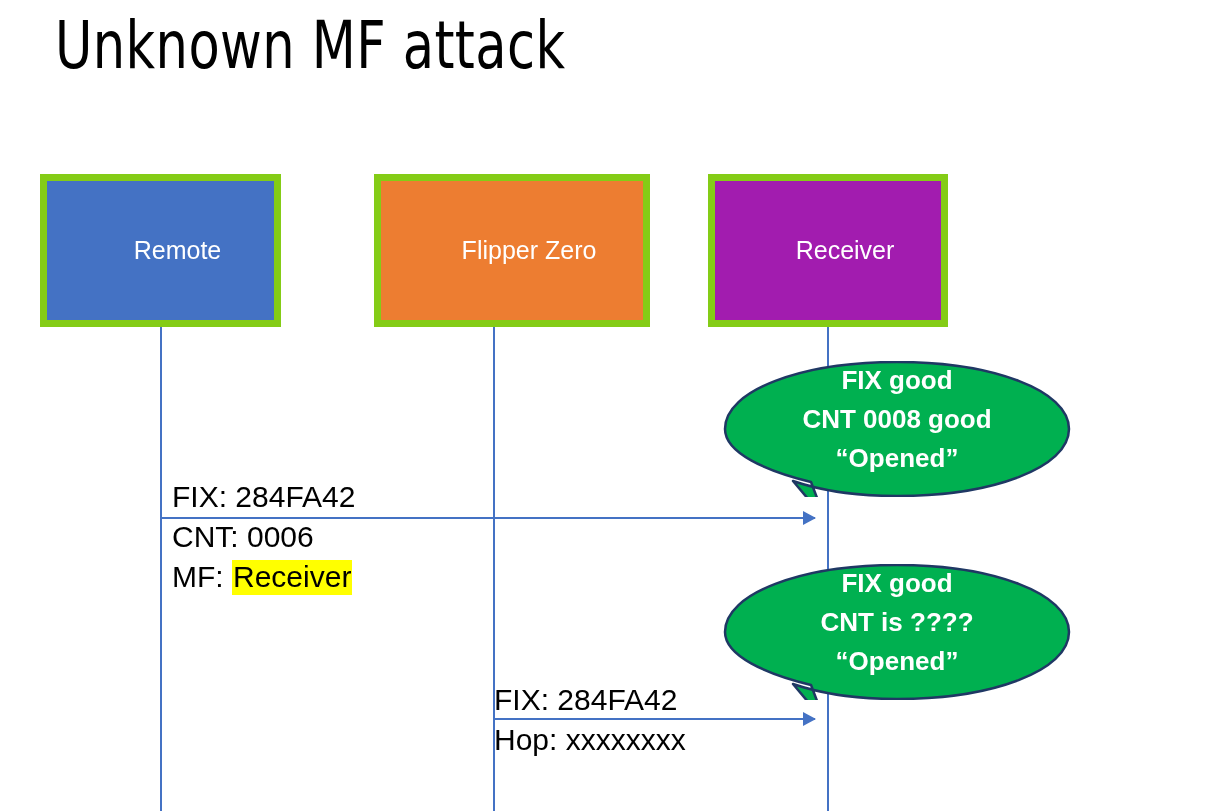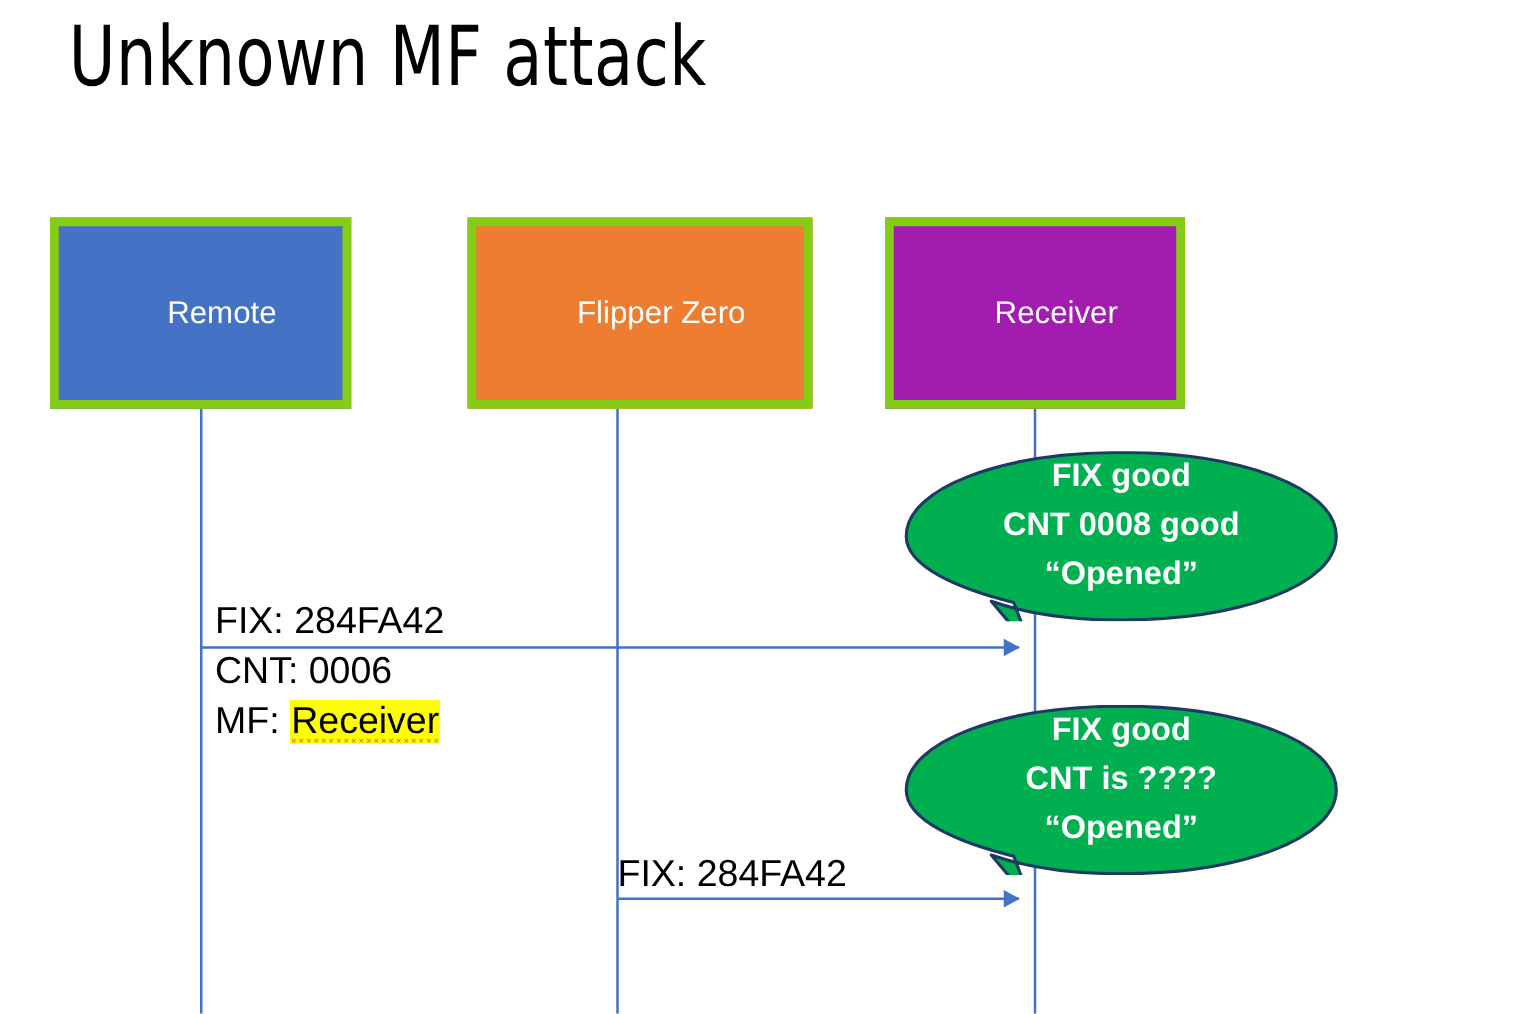--- a/index.html
+++ b/index.html
@@ -161,20 +161,23 @@
 <div class="msg-label" id="label-msg1">
   <div>FIX: 284FA42</div>
   <div>CNT: 0006</div>
   <div>
     <span>MF: </span><span class="hl squiggle">Receiver</span>
   </div>
 </div>
 
 <div class="msg-label" id="label-msg2">
   <div>FIX: 284FA42</div>
+  <div>
+    <span>Hop: </span><span class="squiggle">xxxxxxxx</span>
+  </div>
 </div>
 
 <div class="bubble" id="bubble-1">
   <svg class="bubble-shape" viewBox="0 0 348 136" preserveAspectRatio="none">
     <path d="M 174 1 C 269 1 346 29 346 68 C 346 107 269 135 174 135
              C 135 135 99 130 70 120
              L 102 158 L 88 121
              C 43 110 2 92 2 68 C 2 29 79 1 174 1 Z" fill="#00B050" stroke="#1F3864" stroke-width="2.5" stroke-linejoin="round"></path>
   </svg>
   <div class="bubble-text">

